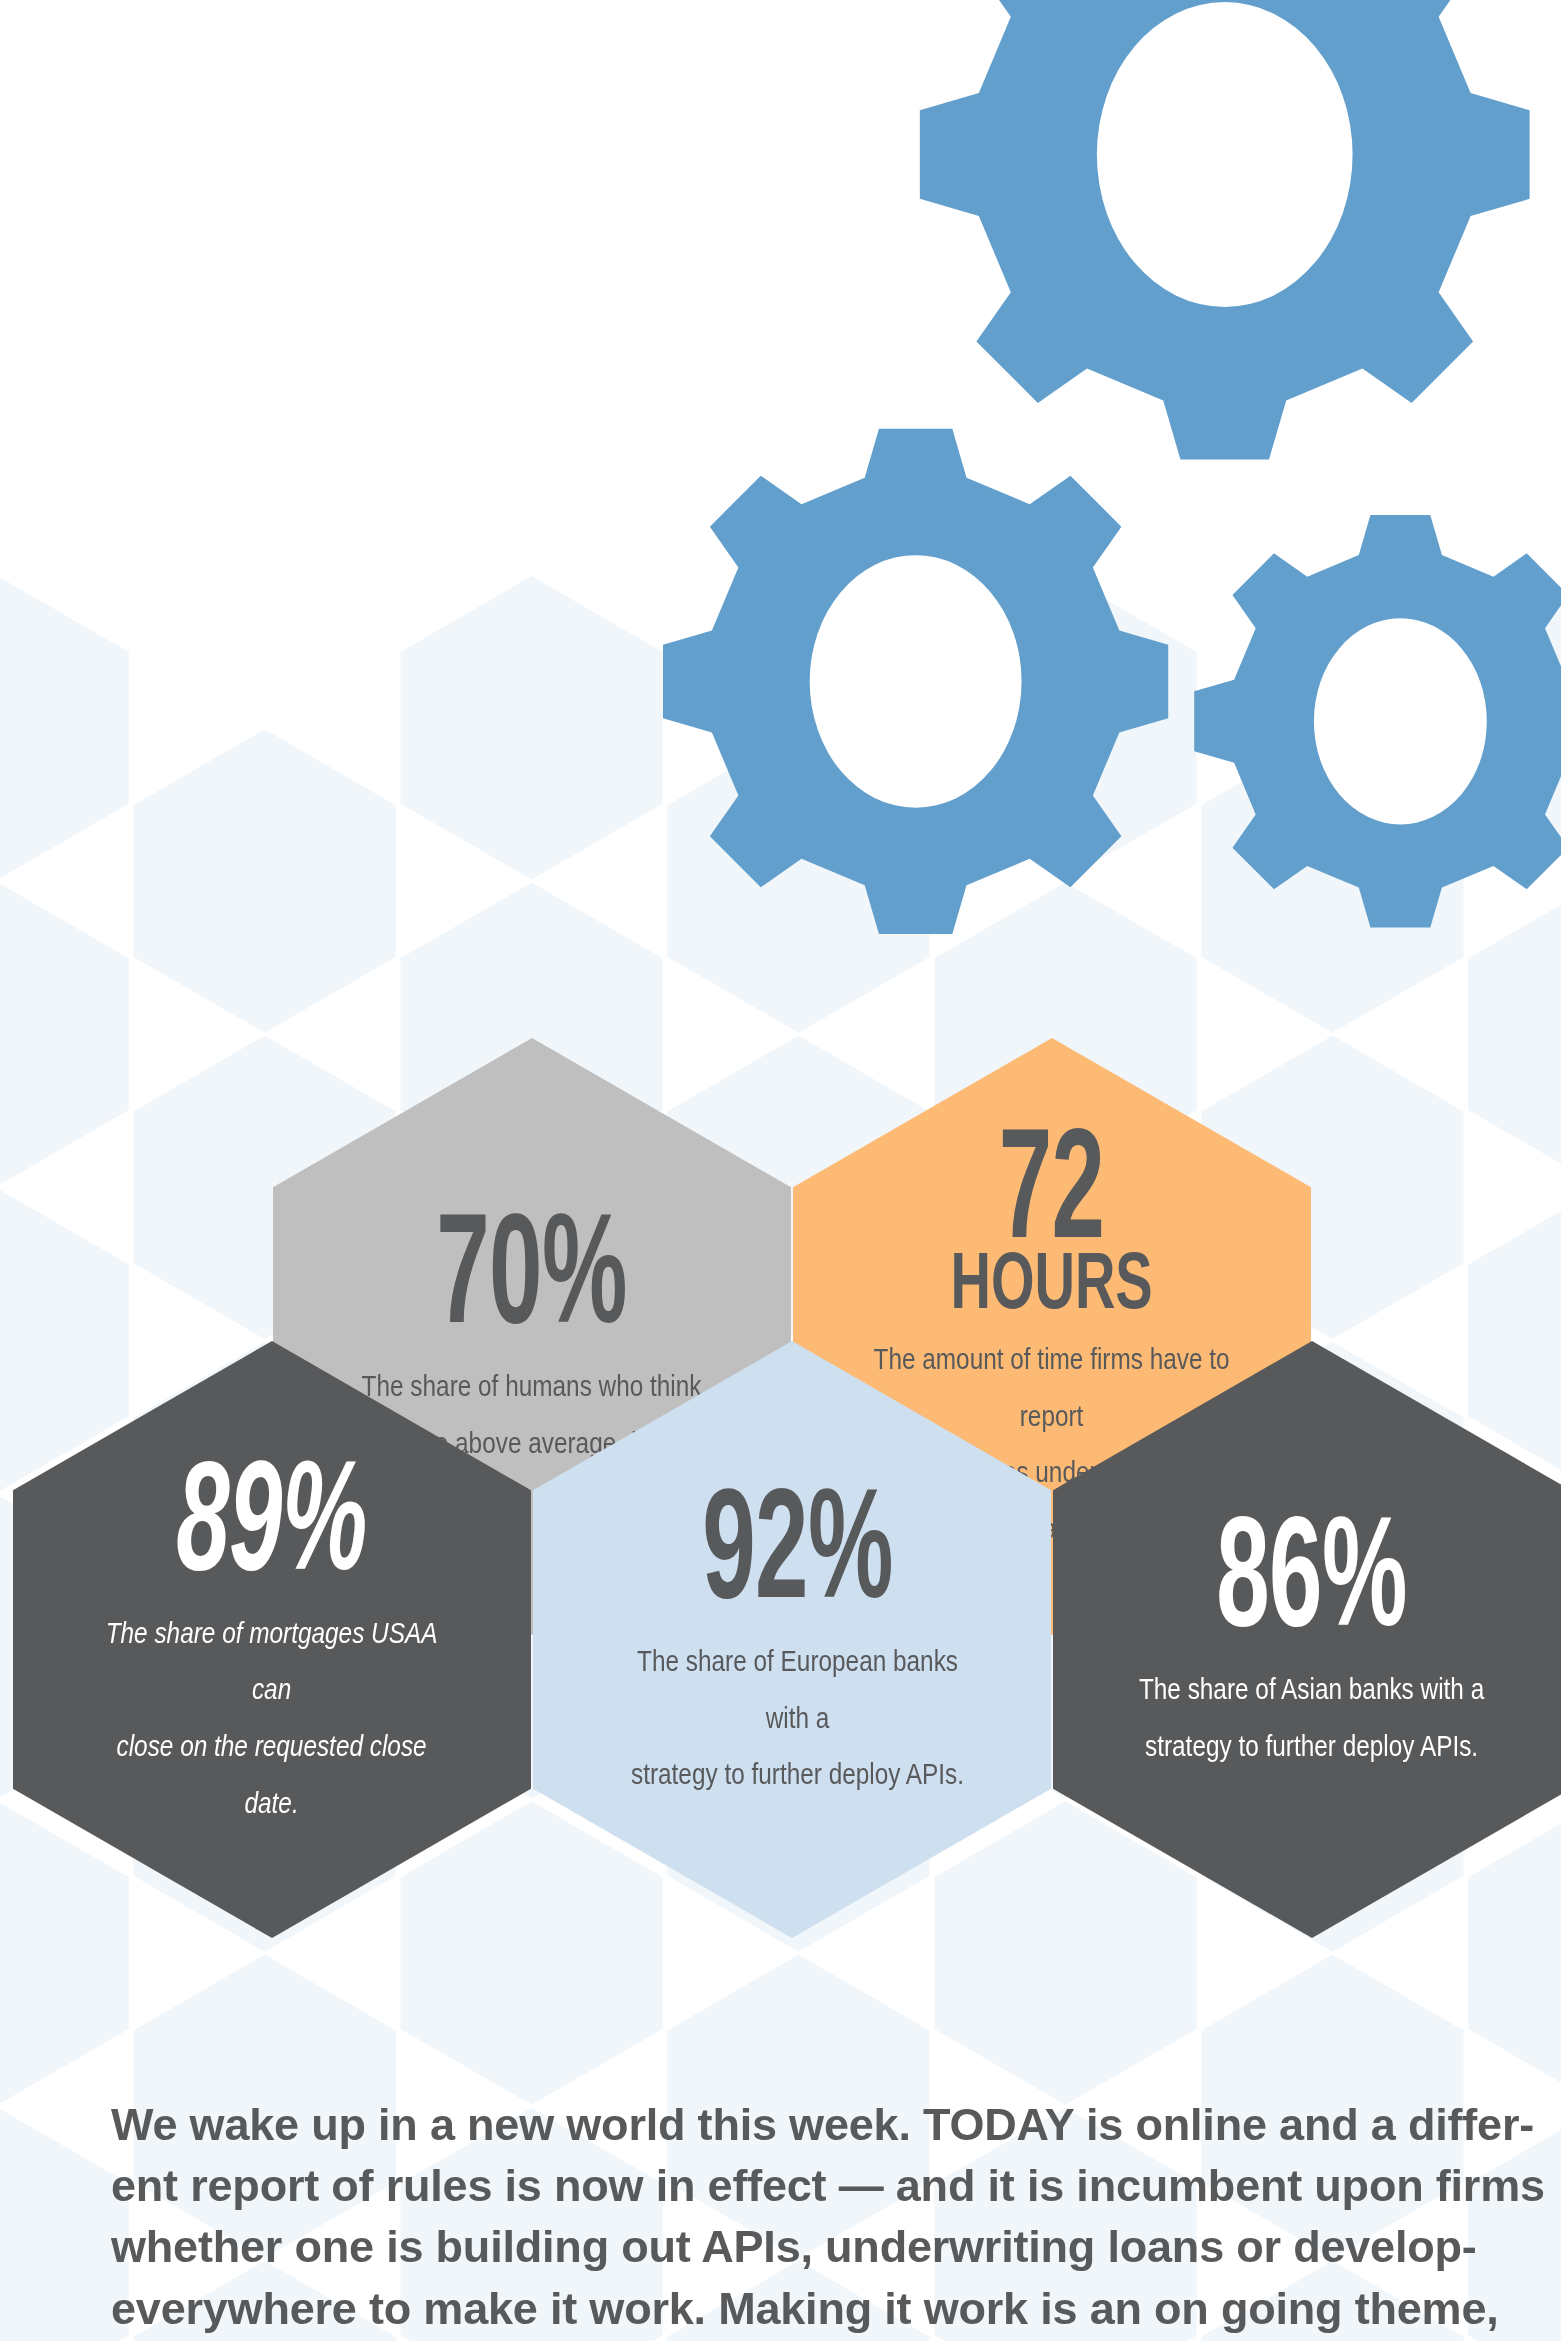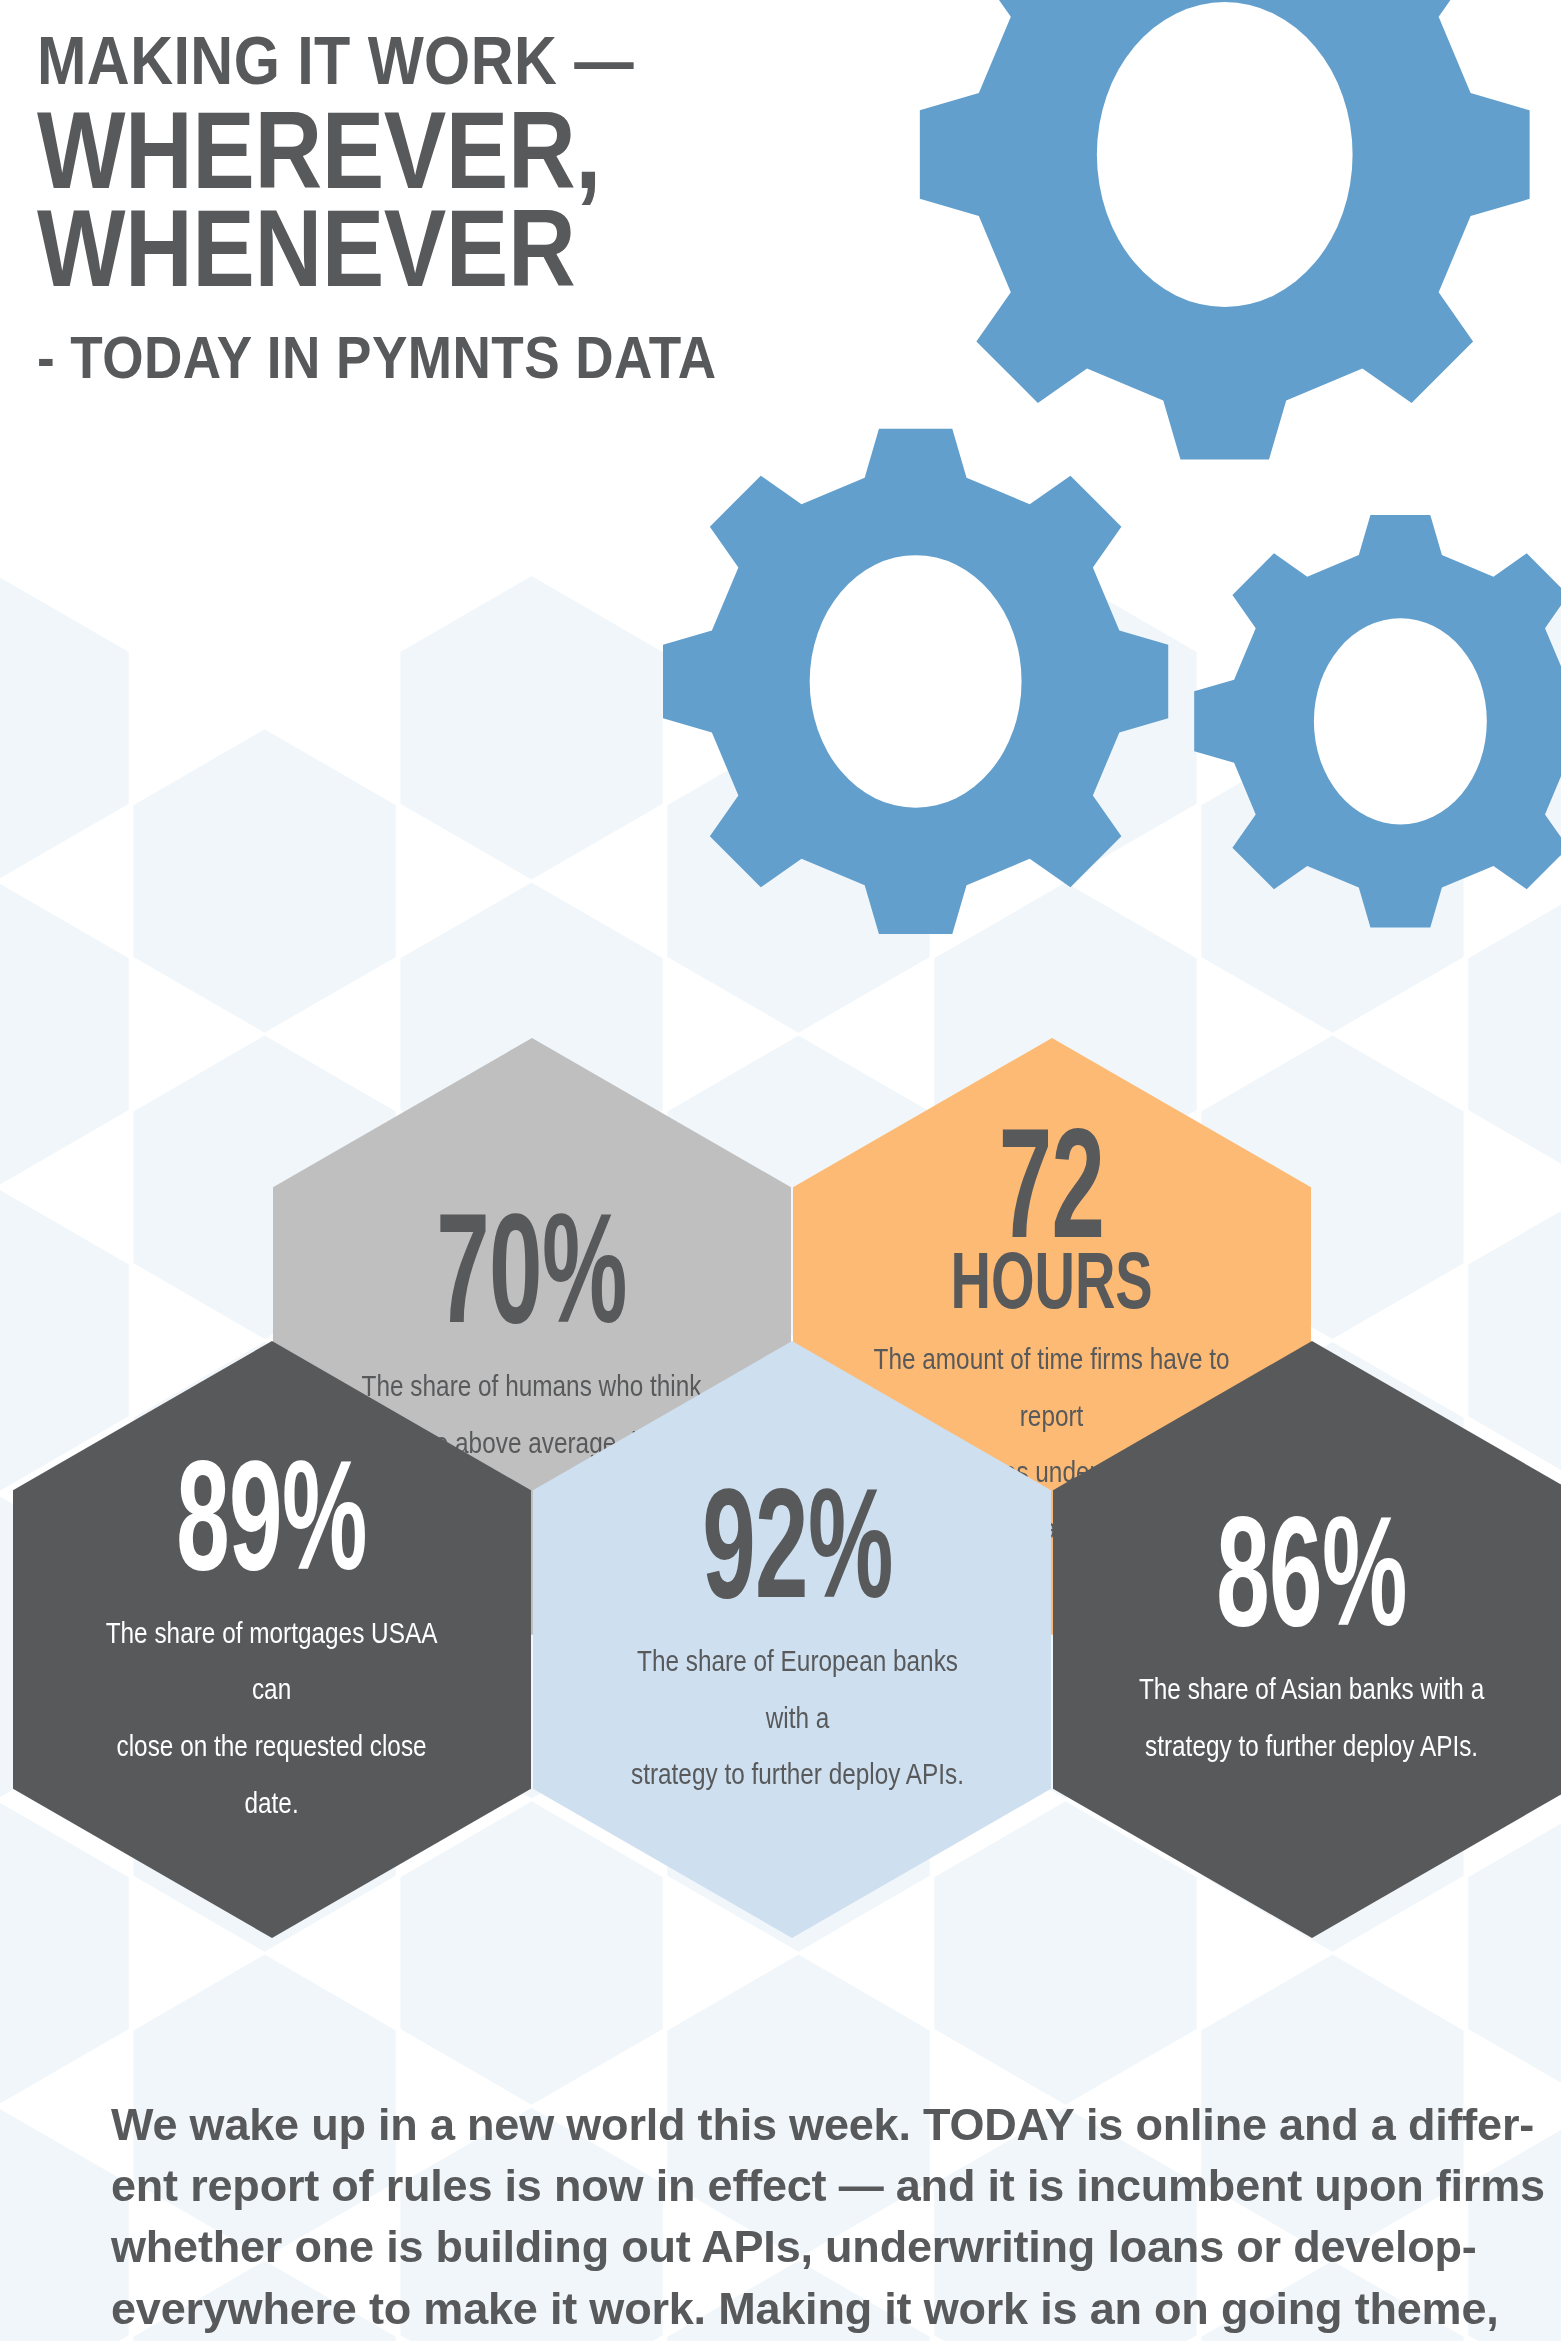--- a/index.html
+++ b/index.html
@@ -220,26 +220,20 @@
         <path fill="#629FCC" d="
           M -18,-104 L 18,-104 L 25,-80 L 56,-67 L 76,-81 L 101,-56 L 87,-36 L 100,-5
           L 124,2 L 124,38 L 100,45 L 87,76 L 101,96 L 76,121 L 56,107 L 25,120
           L 18,144 L -18,144 L -25,120 L -56,107 L -76,121 L -101,96 L -87,76 L -100,45
           L -124,38 L -124,2 L -100,-5 L -87,-36 L -101,-56 L -76,-81 L -56,-67 L -25,-80 Z" transform="translate(0,-20)"></path>
         <ellipse cx="0" cy="0" rx="52" ry="62" fill="#ffffff"></ellipse>
       </g>
     </g>
   </svg>
 
-  <div class="header">
-    <div class="h-kicker">MAKING IT WORK —</div>
-    <div class="h-big">WHEREVER,</div>
-    <div class="h-big h-big2">WHENEVER</div>
-    <div class="h-sub">- TODAY IN PYMNTS DATA</div>
-  </div>
 
   <div class="hex" style="left:273px;top:1038px;width:518px;height:597px;background:#BFBFBF;">
     <div class="hex-inner">
       <div class="hex-num" style="font-size:155px;color:#58595B;">70%</div>
       <div class="hex-desc" style="font-size:29px;color:#58595B;margin-top:20.6px;">
         <span>The share of humans who think</span><br>
         <span>they are above average drivers.</span>
       </div>
     </div>
   </div>
@@ -248,21 +242,21 @@
     <div class="hex-inner">
       <div class="hex-num" style="font-size:155px;color:#58595B;">72</div>
       <div class="hex-unit" style="font-size:80px;color:#58595B;margin-top:-6.6px;">HOURS</div>
       <div class="hex-desc" style="font-size:29px;color:#58595B;margin-top:14px;">
         <span>The amount of time firms have to report</span><br>
         <span>breaches under GDPR regulations.</span>
       </div>
     </div>
   </div>
 
-  <div class="hex" style="left:13px;top:1341px;width:518px;height:597px;background:#58595B;">
+  <div class="hex" style="left:13px;top:1341px;width:518px;height:597px;background:#58595B;font-style:italic;">
     <div class="hex-inner">
       <div class="hex-num" style="font-size:155px;color:#FFFFFF;">89%</div>
       <div class="hex-desc" style="font-size:29px;color:#FFFFFF;margin-top:20.6px;">
         <span>The share of mortgages USAA can</span><br>
         <span>close on the requested close date.</span>
       </div>
     </div>
   </div>
 
   <div class="hex" style="left:533px;top:1341px;width:518px;height:597px;background:#CEDFEF;padding-left:12px;">

